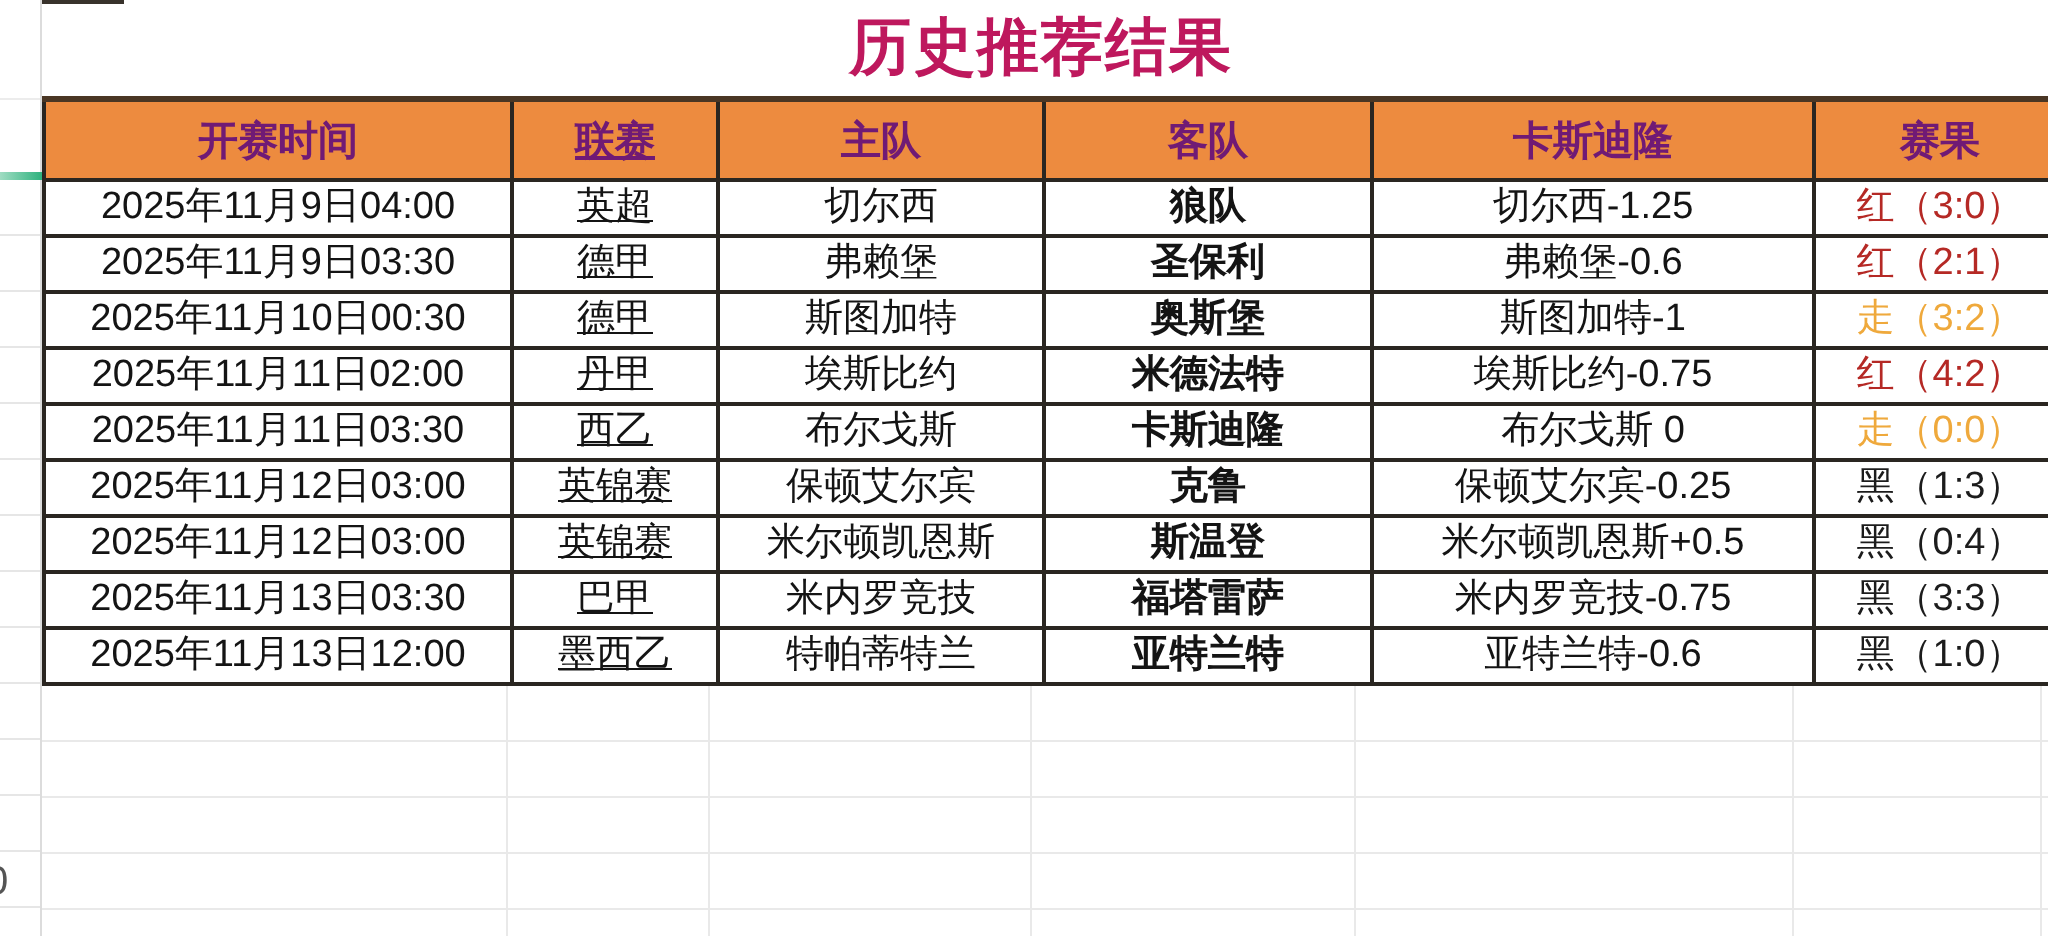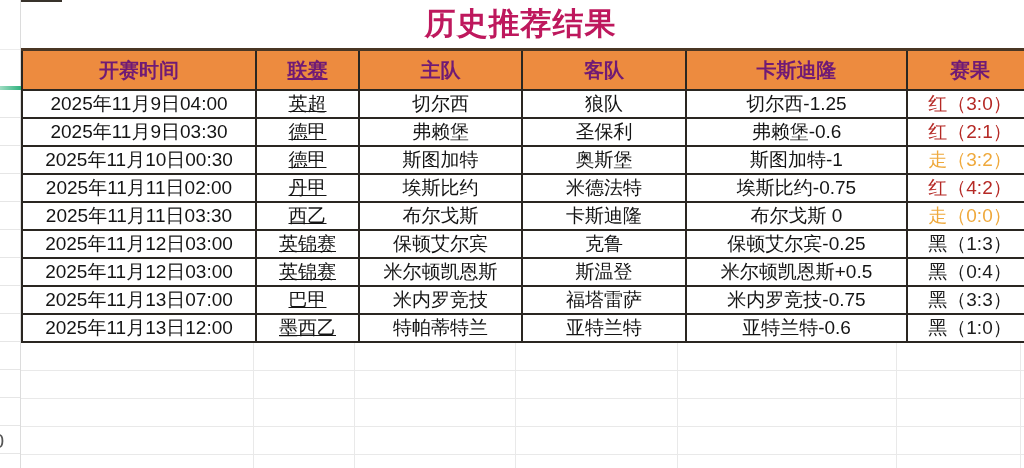--- a/index.html
+++ b/index.html
@@ -51,21 +51,21 @@
   }
   table.results thead th{
     background:var(--header-bg,#ED8B3F);
     height:38px;font-size:20px;font-weight:bold;color:#701a75;
     border-top:3px solid #4a3624;
   }
   table.results tbody td{height:26px;line-height:26px;background:#fff;}
   .col-time{width:232px;}
   .col-league{width:101px;text-decoration:underline;}
   .col-home{width:161px;}
-  .col-away{width:162px;}
+  .col-away{width:162px;font-weight:bold;}
   .col-handicap{width:219px;}
   .col-result{width:124px;}
   td.result-win{color:var(--win,#B52925);}
   td.result-push{color:var(--push,#EFA93C);}
   td.result-loss{color:var(--loss,#1C1C1C);}
 
   
   .empty-grid{
     position:absolute;left:21px;top:343px;width:1003px;height:125px;
     background:repeating-linear-gradient(180deg,transparent 0 27px,#e9e9e9 27px 28px);
@@ -151,21 +151,21 @@
         </tr>
         <tr>
           <td class="col-time">2025年11月12日03:00</td>
           <td class="col-league">英锦赛</td>
           <td class="col-home">米尔顿凯恩斯</td>
           <td class="col-away">斯温登</td>
           <td class="col-handicap">米尔顿凯恩斯+0.5</td>
           <td class="col-result result-loss">黑（0:4）</td>
         </tr>
         <tr>
-          <td class="col-time">2025年11月13日07:00</td>
+          <td class="col-time">2025年11月13日03:30</td>
           <td class="col-league">巴甲</td>
           <td class="col-home">米内罗竞技</td>
           <td class="col-away">福塔雷萨</td>
           <td class="col-handicap">米内罗竞技-0.75</td>
           <td class="col-result result-loss">黑（3:3）</td>
         </tr>
         <tr>
           <td class="col-time">2025年11月13日12:00</td>
           <td class="col-league">墨西乙</td>
           <td class="col-home">特帕蒂特兰</td>

